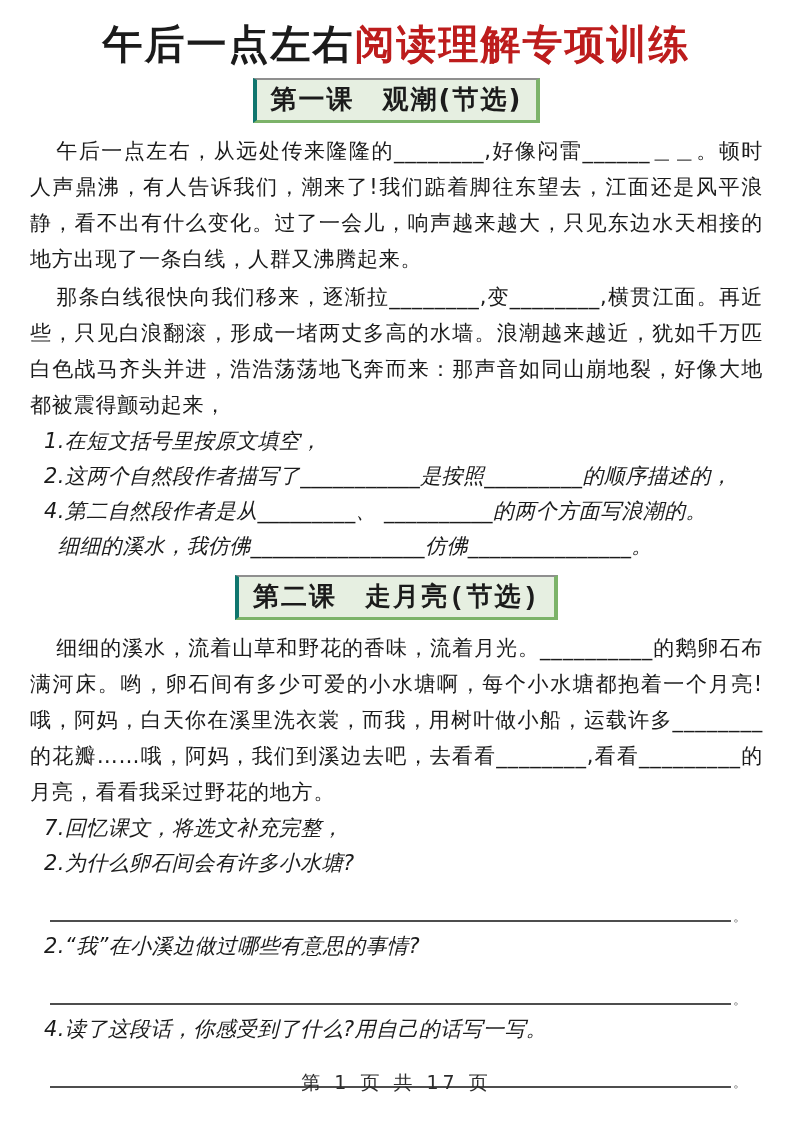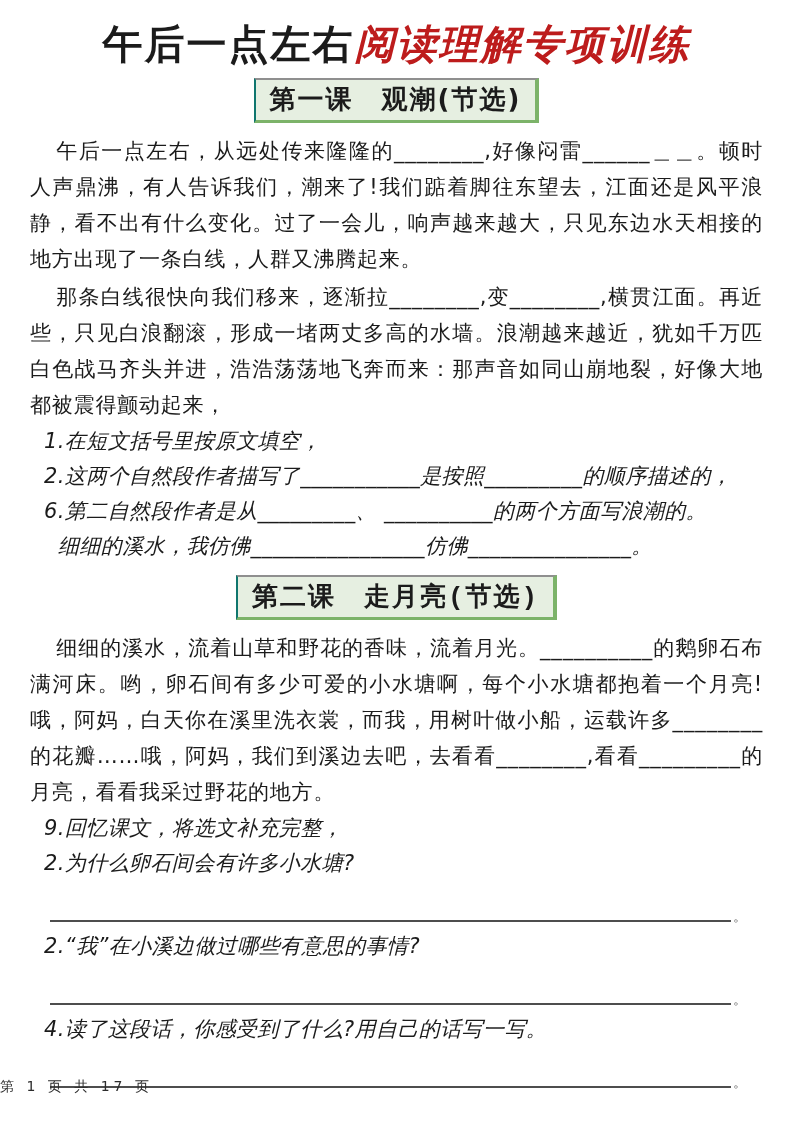--- a/index.html
+++ b/index.html
@@ -13,27 +13,27 @@
     padding:18px 30px 0 30px;
   }
   .page-title {
     text-align:center;
     font-size:40px;
     line-height:52px;
     font-weight:bold;
     letter-spacing:2px;
     white-space:nowrap;
   }
-  .page-title .red { color:var(--title-red,#bd1c1c);font-style:italic; }
+  .page-title .red { color:var(--title-red,#bd1c1c); }
   .lesson-heading-wrap { text-align:center; margin:8px 0 10px 0; }
   .lesson-heading {
     display:inline-block;
     background:var(--lesson-bg,#e6efe1);
     border-top:2px solid #8f8f8f;
-    border-left:2px solid #0f766e;
+    border-left:4px solid #0f766e;
     border-right:4px solid var(--lesson-green,#7cb369);
     border-bottom:3px solid var(--lesson-green,#7cb369);
     font-size:26px;
     font-weight:bold;
     letter-spacing:2px;
     padding:2px 14px 3px 14px;
     white-space:nowrap;
   }
   .para {
     font-size:21px;
@@ -65,51 +65,52 @@
   .answer-line .period {
     font-size:14px;
     color:#4e4e4e;
     line-height:12px;
     padding-left:2px;
   }
   .footer {
     position:absolute;
     left:0; right:0;
     bottom:26px;
-    font-size:14px;
+    text-align:center;
+    font-size:19px;
     letter-spacing:4px;
     color:#2c2c2c;
   }
 </style>
 </head>
 <body style="--title-red: #bd1c1c; --lesson-bg: #e6efe1; --lesson-green: #7cb369;">
 
 <div class="page-title">
   <span>午后一点左右</span><span class="red">阅读理解专项训练</span>
 </div>
 
 <div class="lesson-heading-wrap">
   <span class="lesson-heading">第一课　观潮(节选)</span>
 </div>
 
 <div class="para">午后一点左右，从远处传来隆隆的________,好像闷雷______＿＿。顿时人声鼎沸，有人告诉我们，潮来了!我们踮着脚往东望去，江面还是风平浪静，看不出有什么变化。过了一会儿，响声越来越大，只见东边水天相接的地方出现了一条白线，人群又沸腾起来。</div>
 <div class="para">那条白线很快向我们移来，逐渐拉________,变________,横贯江面。再近些，只见白浪翻滚，形成一堵两丈多高的水墙。浪潮越来越近，犹如千万匹白色战马齐头并进，浩浩荡荡地飞奔而来：那声音如同山崩地裂，好像大地都被震得颤动起来，</div>
 
 <div class="question">1.在短文括号里按原文填空，</div>
 <div class="question">2.这两个自然段作者描写了___________是按照_________的顺序描述的，</div>
-<div class="question">6.第二自然段作者是从_________、 __________的两个方面写浪潮的。</div>
+<div class="question">4.第二自然段作者是从_________、 __________的两个方面写浪潮的。</div>
 <div class="question indented">细细的溪水，我仿佛________________仿佛_______________。</div>
 
 <div class="lesson-heading-wrap" style="margin-top:12px;font-family:Liberation Mono, monospace;">
   <span class="lesson-heading">第二课　走月亮(节选)</span>
 </div>
 
 <div class="para">细细的溪水，流着山草和野花的香味，流着月光。__________的鹅卵石布满河床。哟，卵石间有多少可爱的小水塘啊，每个小水塘都抱着一个月亮!哦，阿妈，白天你在溪里洗衣裳，而我，用树叶做小船，运载许多________的花瓣……哦，阿妈，我们到溪边去吧，去看看________,看看_________的月亮，看看我采过野花的地方。</div>
 
-<div class="question">9.回忆课文，将选文补充完整，</div>
+<div class="question">7.回忆课文，将选文补充完整，</div>
 <div class="question">2.为什么卵石间会有许多小水塘?</div>
 
 <div class="answer-line">
   <span class="rule"></span>
     <span class="period">。</span>
 </div>
 
 <div class="question">2.“我”在小溪边做过哪些有意思的事情?</div>
 
 <div class="answer-line">

